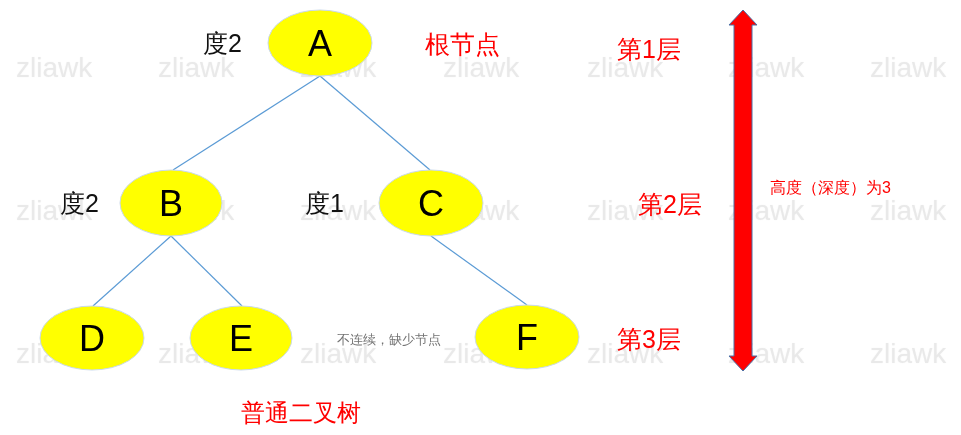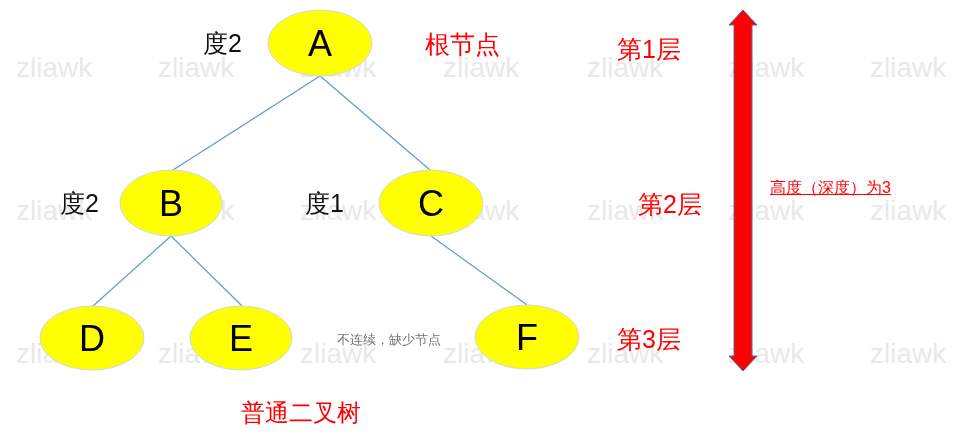--- a/index.html
+++ b/index.html
@@ -87,19 +87,19 @@
     <polygon points="743,10 757,25 752,25 752,356 757,356 743,371 729,356 734,356 734,25 729,25" fill="#ff0000" stroke="#4a6fa5" stroke-width="1"></polygon>
   </g>
 </svg>
 
 <div class="label deg" style="left:203px;top:27px;">度2</div>
 <div class="label deg" style="left:60px;top:187px;">度2</div>
 <div class="label deg" style="left:305px;top:187px;">度1</div>
 
 <div class="label red root-label" style="left:425px;top:28px;">根节点</div>
 <div class="label note" style="left:337px;top:331px;">不连续，缺少节点</div>
-<div class="label red height" style="left:770px;top:178px;text-decoration:underline;">高度（深度）为3</div>
+<div class="label red height" style="left:770px;top:178px;">高度（深度）为3</div>
 
 <div class="label red lvl" style="left:617px;top:33px;text-align:right;">第1层</div>
 <div class="label red lvl" style="left:617px;top:188px;margin-left:21px;">第2层</div>
 <div class="label red lvl" style="left:617px;top:323px;">第3层</div>
 
 <div class="label red title" style="left:241px;top:397px;">普通二叉树</div>
 
 </body></html>

